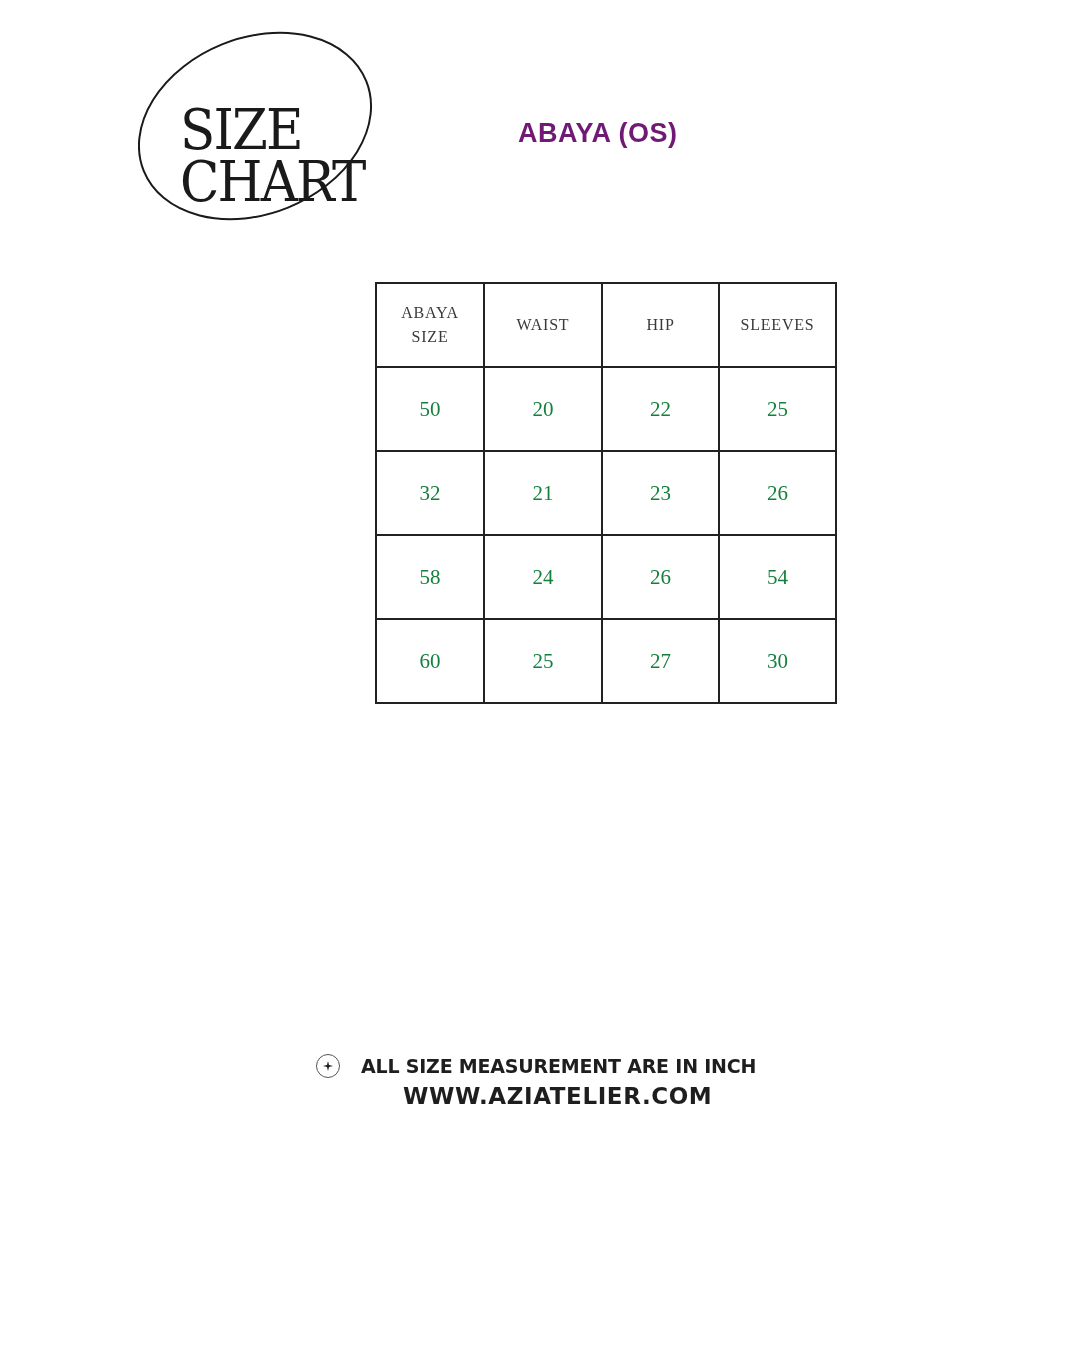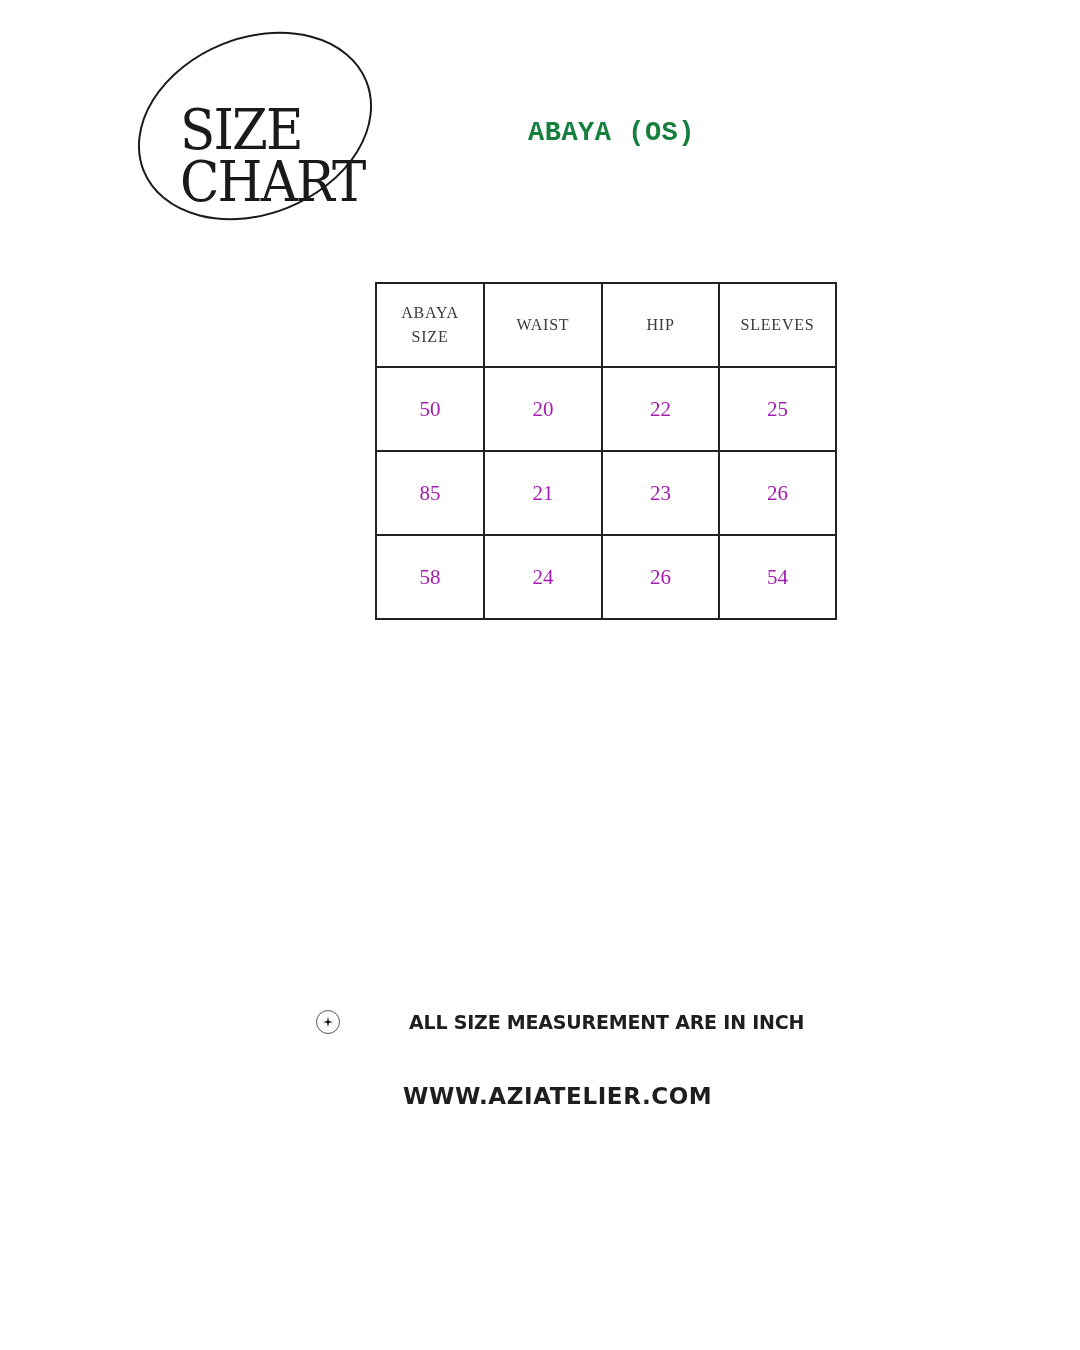--- a/index.html
+++ b/index.html
@@ -39,26 +39,25 @@
       transform: scaleX(0.92);
       transform-origin: left center;
     }
     .logo-line.l1 { top: 76px; }
     .logo-line.l2 { top: 128px; }
 
     .doc-title {
       position: absolute;
       left: 518px;
       top: 118px;
-      font-family: Liberation Mono, monospace;
+      font-family: Liberation Sans, sans-serif;
       font-weight: bold;
       font-size: 27px;
       letter-spacing: 0.5px;
-      color: #15803d;
-      margin-left: 10px;
+      color: #701a75;
     }
 
     .size-table {
       position: absolute;
       left: 343px;
       top: 282px;
       border-collapse: collapse;
       table-layout: fixed;
       font-family: Liberation Serif, serif;
       color: #2a2a2a;
@@ -73,35 +72,34 @@
     }
     .size-table th {
       font-weight: normal;
       font-size: 16px;
       letter-spacing: 0.8px;
       line-height: 24px;
       color: #3a3a3a;
     }
     .size-table td {
       font-size: 21px;
-      color: #a21caf;
+      color: #15803d;
       text-align: center;
     }
     .col-0 { width: 108px; }
     .col-1 { width: 118px; }
     .col-2 { width: 117px; }
     .col-3 { width: 117px; }
 
     .footer-note {
       position: absolute;
       left: 316px;
-      top: 1010px;
+      top: 1054px;
       display: flex;
       align-items: center;
-      gap: 48px;
     }
     .note-icon {
       width: 24px;
       height: 24px;
       border: 1px solid #555555;
       border-radius: 50%;
       display: flex;
       align-items: center;
       justify-content: center;
       margin-right: 21px;
@@ -158,30 +156,36 @@
     </tr>
   </thead>
   <tbody>
     <tr>
       <td>50</td>
       <td>20</td>
       <td>22</td>
       <td>25</td>
     </tr>
     <tr>
-      <td>85</td>
+      <td>32</td>
       <td>21</td>
       <td>23</td>
       <td>26</td>
     </tr>
     <tr>
       <td>58</td>
       <td>24</td>
       <td>26</td>
       <td>54</td>
+    </tr>
+    <tr>
+      <td>60</td>
+      <td>25</td>
+      <td>27</td>
+      <td>30</td>
     </tr>
   </tbody>
 </table>
 
 <div class="footer-note">
   <span class="note-icon">
     <svg width="10" height="10" viewBox="0 0 10 10">
       <path d="M5 0 L6 4 L10 5 L6 6 L5 10 L4 6 L0 5 L4 4 Z" fill="#1a1a1a"></path>
     </svg>
   </span>

